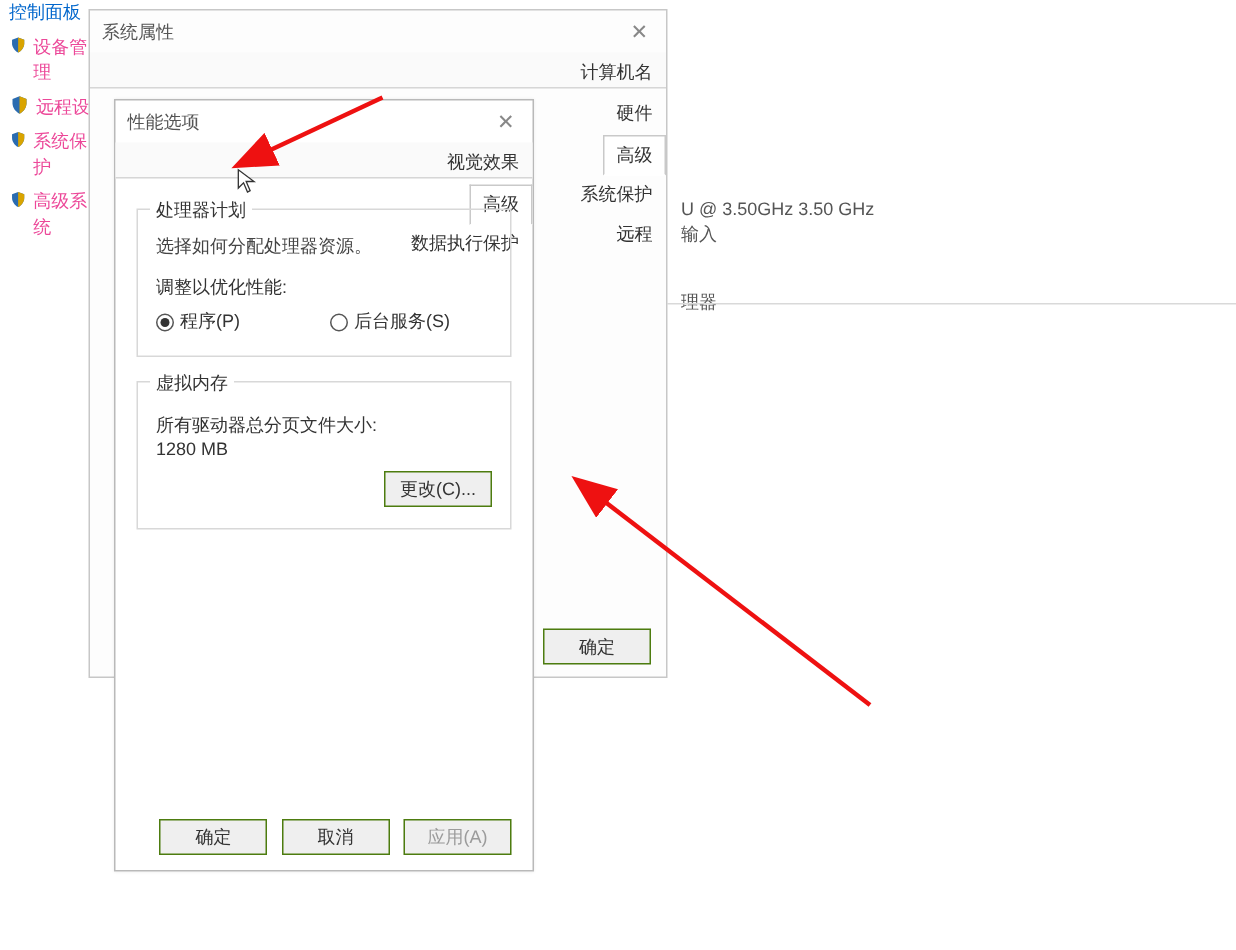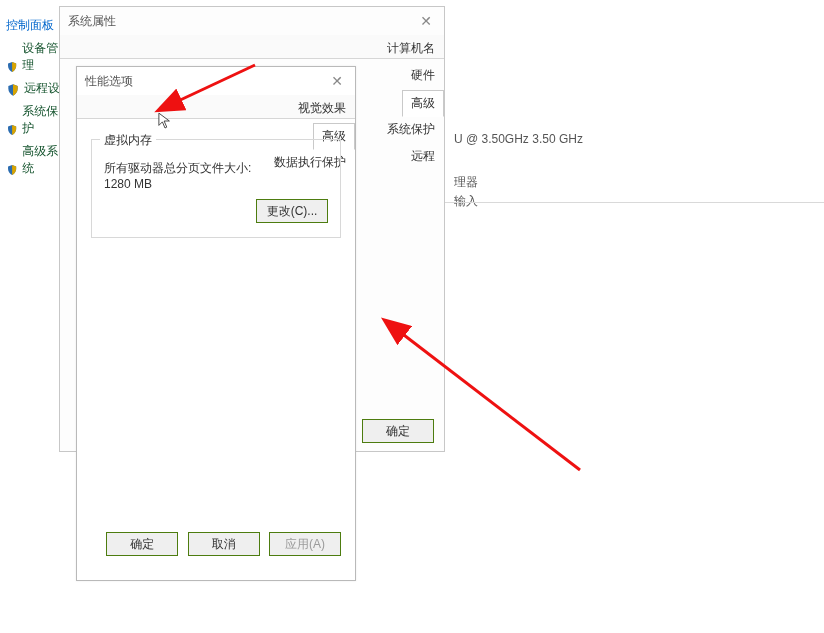--- a/index.html
+++ b/index.html
@@ -1,21 +1,21 @@
 <!DOCTYPE html>
 <html><head>
 <meta charset="utf-8">
 <style>
   * { box-sizing: border-box; font-family: "Microsoft YaHei", "Segoe UI", sans-serif; }
   body { margin: 0; width: 824px; height: 633px; background: #fff; position: relative; font-size: 12px; color: #333; overflow: hidden; }
 
   
-  .sidebar { position: absolute; left: 0; top: 17px; width: 64px; padding: 0 0 0 6px; }
+  .sidebar { position: absolute; left: 0; top: 0; width: 64px; padding: 0 0 0 6px; }
   .sidebar-title { color: #0066cc; font-size: 12px; margin-bottom: 6px; }
-  .sidebar-item { display: flex; align-items: flex-end; margin: 6px 0; color: #14532d; cursor: pointer; }
+  .sidebar-item { display: flex; align-items: flex-start; margin: 6px 0; color: #ec4899; cursor: pointer; }
   .sidebar-item .shield { width: 14px; height: 14px; margin-right: 4px; }
   .shield-blue { fill:#2b6cb0; }
   .shield-yellow { fill:#d9a400; }
 
   
   .win-sysprop { position: absolute; left: 59px; top: 6px; width: 386px; height: 446px; border: 1px solid #c7c7c7; background: #fdfdfd; }
   .titlebar { height: 28px; display: flex; align-items: center; justify-content: space-between; padding: 0 8px; color: #555; font-size: 12px; }
   .close-x { font-size: 14px; color: #888; cursor: pointer; padding: 0 4px; }
 
   .tabs { display: flex; align-items: flex-end; padding-left: 6px; height: 24px; border-bottom: 1px solid #d6d6d6; background: #fafafa; flex-direction: column; }
@@ -43,21 +43,21 @@
   .subhead { margin: 10px 0 6px 0; color: #333; }
 
   .radio-row { display: flex; align-items: center; gap: 60px; margin-top: 6px; }
   .radio { display: flex; align-items: center; gap: 4px; cursor: pointer; }
   .radio-dot { width: 12px; height: 12px; border: 1px solid #555; border-radius: 50%; display: inline-flex; align-items: center; justify-content: center; }
   .radio-dot.checked::after { content:""; width:6px; height:6px; background:#333; border-radius:50%; }
 
   .kv-row { display: flex; justify-content: space-between; margin: 8px 0; flex-direction: column; }
   .change-btn-row { text-align: right; margin-top: 8px; }
 
-  .perf-footer { position: absolute; left: 0; right: 0; bottom: 24px; text-align: right; padding-right: 14px; }
+  .perf-footer { position: absolute; left: 0; right: 0; bottom: 10px; text-align: right; padding-right: 14px; }
 
   
   .cursor-icon { position: absolute; left: 158px; top: 112px; width: 14px; height: 18px; pointer-events: none; }
 
   
   .annot { position: absolute; left:0; top:0; width: 824px; height: 633px; pointer-events: none; }
 
   
   .obscured-label { position:absolute; color:#555; font-size:12px; }
 </style>
@@ -91,22 +91,22 @@
     <svg class="shield" viewBox="0 0 24 24">
         <path class="shield-blue" d="M12 2l8 3v5c0 5-3.5 9.7-8 12-4.5-2.3-8-7-8-12V5l8-3z"></path>
         <path class="shield-yellow" d="M12 2v20c4.5-2.3 8-7 8-12V5l-8-3z"></path>
       </svg>
     <span>高级系统</span>
   </div>
 </div>
 
 <div class="bg-info">
   <div class="line">U @ 3.50GHz  3.50 GHz</div>
+  <div class="line">输入</div>
   <div class="line" style="margin-top:28px">理器</div>
-  <div class="line">输入</div>
 </div>
 <div class="bg-hr"></div>
 
 <div class="win-sysprop">
   <div class="titlebar">
     <span>系统属性</span>
     <span class="close-x">✕</span>
   </div>
   <div class="tabs">
     <div class="tab">计算机名</div>
@@ -130,20 +130,35 @@
     <span class="close-x">✕</span>
   </div>
   <div class="tabs">
     <div class="tab">视觉效果</div>
     <div class="tab active">高级</div>
     <div class="tab">数据执行保护</div>
   </div>
 
   <div class="perf-body">
 
+    <div class="groupbox">
+      <span class="legend">处理器计划</span>
+      <div class="desc">选择如何分配处理器资源。</div>
+      <div class="subhead">调整以优化性能:</div>
+      <div class="radio-row">
+        <label class="radio">
+          <span class="radio-dot checked"></span>
+          <span>程序(P)</span>
+        </label>
+        <label class="radio">
+          <span class="radio-dot"></span>
+          <span>后台服务(S)</span>
+        </label>
+      </div>
+    </div>
 
     <div class="groupbox">
       <span class="legend">虚拟内存</span>
       <div class="kv-row">
         <span>所有驱动器总分页文件大小:</span>
         <span>1280 MB</span>
       </div>
       <div class="change-btn-row">
         <span class="btn">更改(C)...</span>
       </div>

